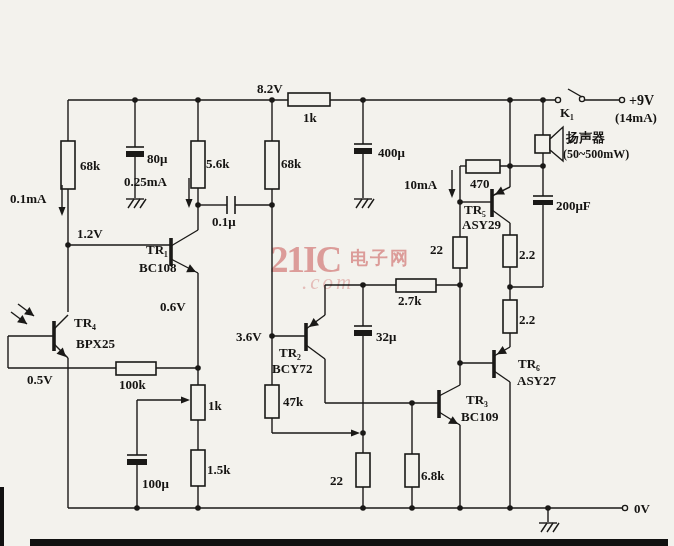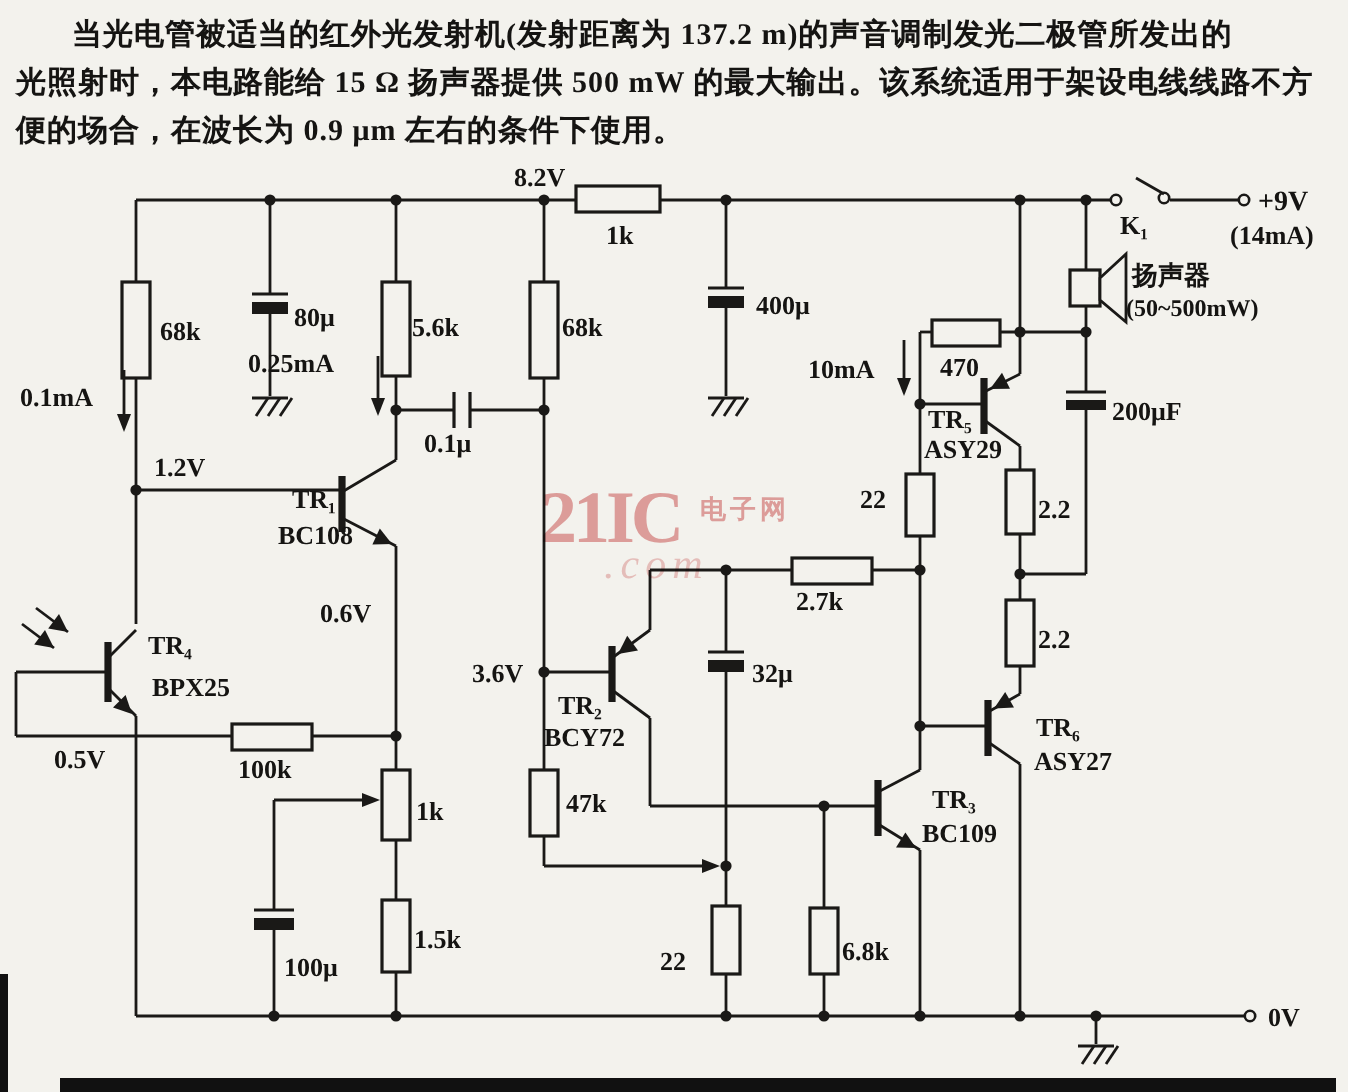--- a/index.html
+++ b/index.html
@@ -18,37 +18,32 @@
   svg line.bar{stroke-width:3.6;}
   svg line.thin{stroke-width:1.6;}
   text{font-family:"Liberation Serif","DejaVu Serif",serif;font-weight:bold;
        font-size:13px;fill:#151412;}
   text.sm{font-size:12px;}
   text.lg{font-size:14px;}
   #watermark{position:absolute;left:258px;top:244px;width:160px;height:56px;z-index:3;
              mix-blend-mode:multiply;opacity:.8;pointer-events:none;}
   #watermark .big{position:absolute;left:12px;top:-6px;font-size:37px;font-weight:bold;
                   color:rgba(219,122,122,.85);letter-spacing:-2px;}
-  #watermark .cn{position:absolute;left:92px;top:2px;font-size:13px;font-weight:bold;
+  #watermark .cn{position:absolute;left:92px;top:2px;font-size:18px;font-weight:bold;
                  color:rgba(219,122,122,.85);letter-spacing:2px;}
   #watermark .com{position:absolute;left:44px;top:26px;font-size:21px;font-weight:normal;
                   font-style:italic;color:rgba(228,148,148,.65);letter-spacing:3px;}
   #botbar{position:absolute;left:30px;top:539px;width:638px;height:7px;background:#111;z-index:4;}
   #edgemark{position:absolute;left:0;top:487px;width:4px;height:59px;background:#111;z-index:4;}
 </style>
 </head>
 <body>
 
 <div id="page">
 
-  <div id="intro">
-    <div class="l1">当光电管被适当的红外光发射机(发射距离为 137.2 m)的声音调制发光二极管所发出的</div>
-    <div class="l2">光照射时，本电路能给 15 Ω 扬声器提供 500 mW 的最大输出。该系统适用于架设电线线路不方</div>
-    <div class="l3">便的场合，在波长为 0.9 μm 左右的条件下使用。</div>
-  </div>
 
   <div id="watermark">
     <span class="big">21IC</span>
     <span class="cn">电子网</span>
     <span class="com">.com</span>
   </div>
 
   <svg width="674" height="546" viewBox="0 0 674 546">
 
     <g>

